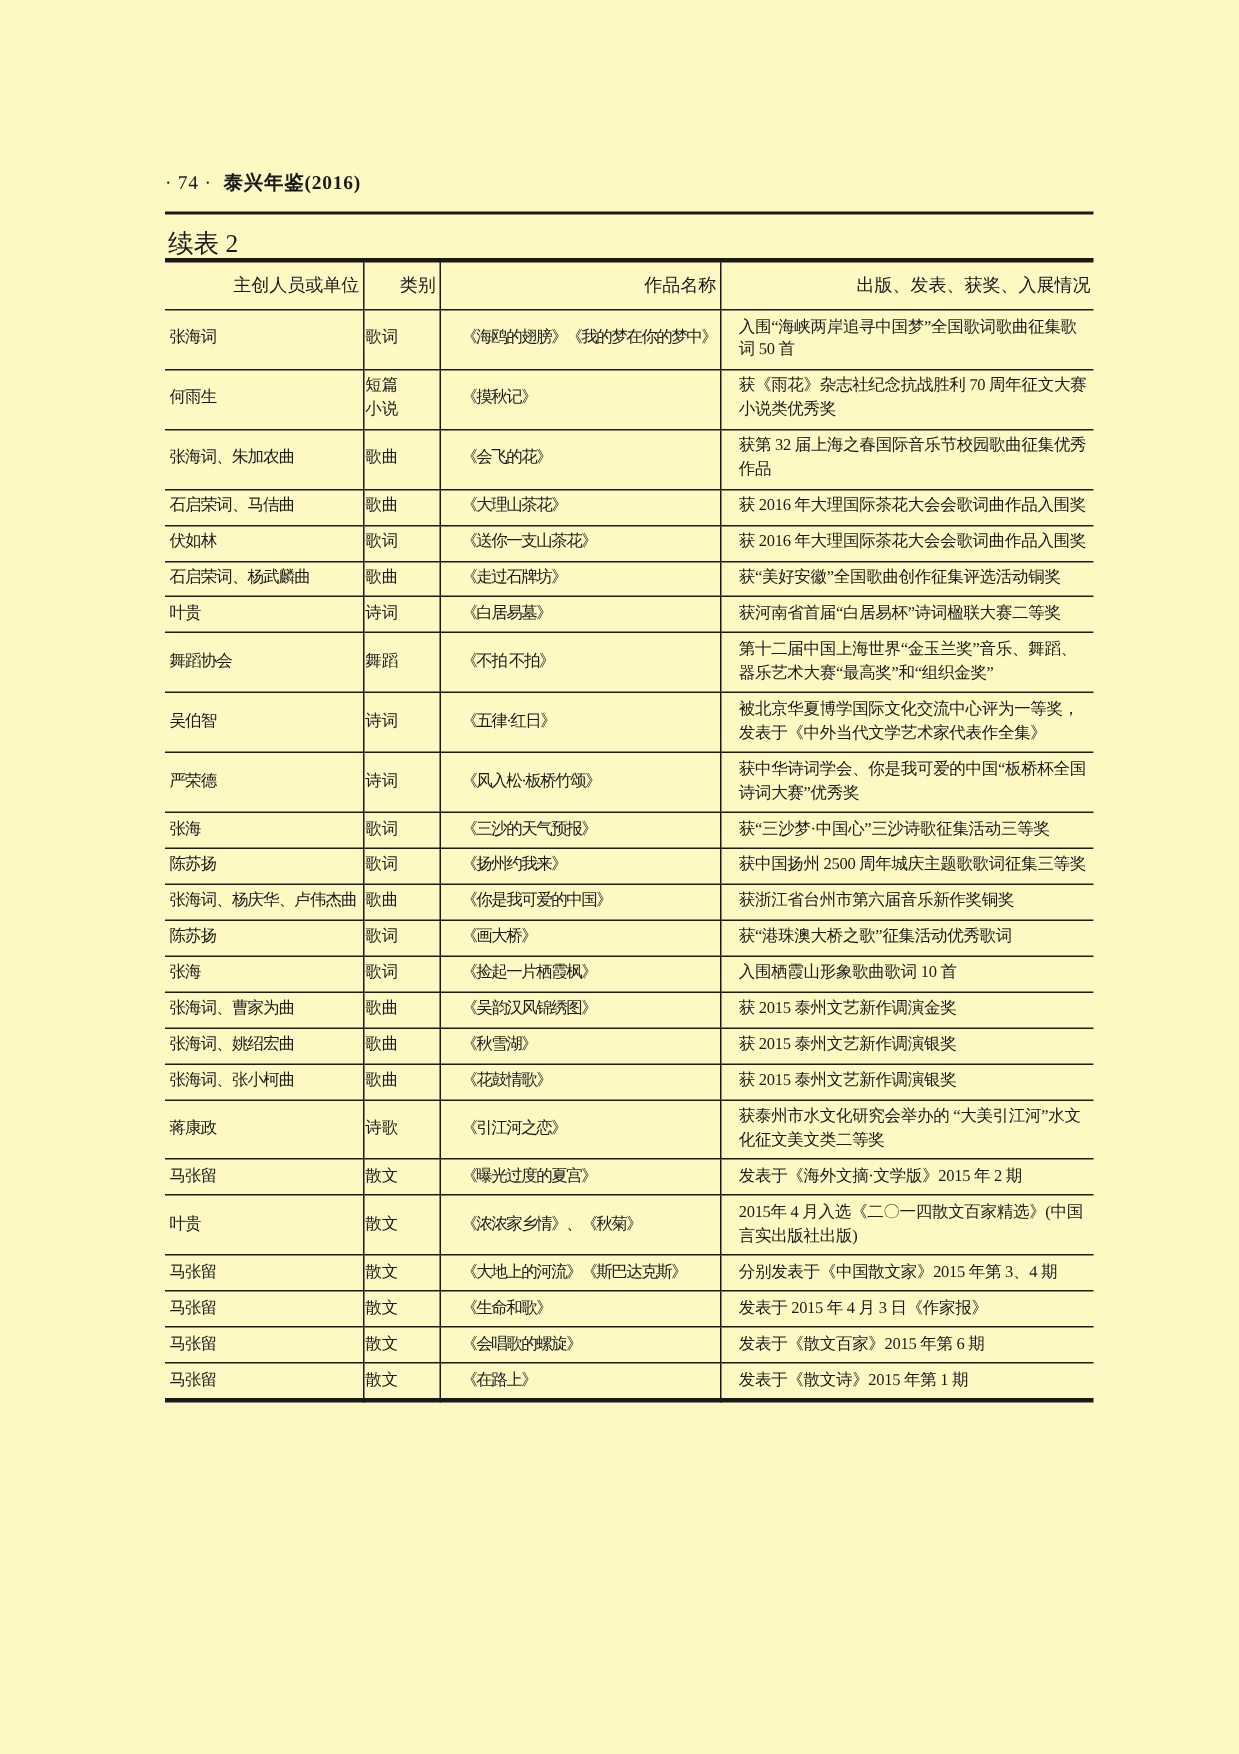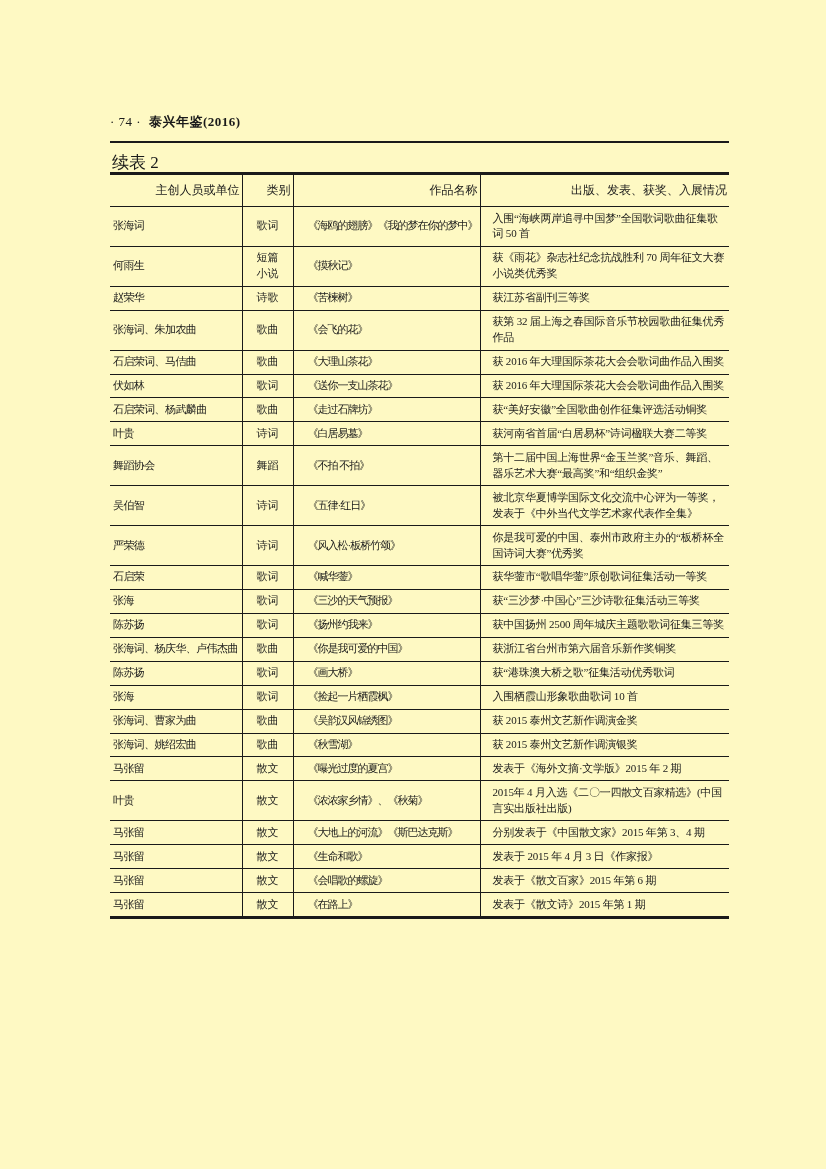--- a/index.html
+++ b/index.html
@@ -78,21 +78,21 @@
   .works-table th:last-child,
   .works-table td:last-child { border-right: none; }
 
   td.cell-creator {
     padding-left: 3px;
     padding-right: 1px;
     letter-spacing: -0.6px;
     white-space: nowrap;
   }
   td.cell-category {
-    text-align: center;
+    text-align: left;
     padding-left: 1px;
     padding-right: 1px;
     white-space: pre-line;
   }
   td.cell-title {
     padding-left: 14px;
     padding-right: 1px;
     letter-spacing: -1px;
   }
   td.cell-status {
@@ -139,26 +139,20 @@
   </tr>
 
   <tr>
     <td class="cell-creator">何雨生</td>
     <td class="cell-category">短篇
 小说</td>
     <td class="cell-title">《摸秋记》</td>
     <td class="cell-status">获《雨花》杂志社纪念抗战胜利 70 周年征文大赛小说类优秀奖</td>
   </tr>
 
-  <tr>
-    <td class="cell-creator">赵荣华</td>
-    <td class="cell-category">诗歌</td>
-    <td class="cell-title">《苦楝树》</td>
-    <td class="cell-status">获江苏省副刊三等奖</td>
-  </tr>
 
   <tr>
     <td class="cell-creator">张海词、朱加农曲</td>
     <td class="cell-category">歌曲</td>
     <td class="cell-title">《会飞的花》</td>
     <td class="cell-status">获第 32 届上海之春国际音乐节校园歌曲征集优秀作品</td>
   </tr>
 
   <tr>
     <td class="cell-creator">石启荣词、马佶曲</td>
@@ -199,29 +193,23 @@
     <td class="cell-creator">吴伯智</td>
     <td class="cell-category">诗词</td>
     <td class="cell-title">《五律·红日》</td>
     <td class="cell-status">被北京华夏博学国际文化交流中心评为一等奖，发表于《中外当代文学艺术家代表作全集》</td>
   </tr>
 
   <tr>
     <td class="cell-creator">严荣德</td>
     <td class="cell-category">诗词</td>
     <td class="cell-title">《风入松·板桥竹颂》</td>
-    <td class="cell-status">你是我可爱的中国、泰州市政府主办的“板桥杯全国诗词大赛”优秀奖</td>
-  </tr>
-
-  <tr>
-    <td class="cell-creator">石启荣</td>
-    <td class="cell-category">歌词</td>
-    <td class="cell-title">《喊华蓥》</td>
-    <td class="cell-status">获华蓥市“歌唱华蓥”原创歌词征集活动一等奖</td>
-  </tr>
+    <td class="cell-status">获中华诗词学会、你是我可爱的中国“板桥杯全国诗词大赛”优秀奖</td>
+  </tr>
+
 
   <tr>
     <td class="cell-creator">张海</td>
     <td class="cell-category">歌词</td>
     <td class="cell-title">《三沙的天气预报》</td>
     <td class="cell-status">获“三沙梦·中国心”三沙诗歌征集活动三等奖</td>
   </tr>
 
   <tr>
     <td class="cell-creator">陈苏扬</td>
@@ -259,21 +247,33 @@
   </tr>
 
 
   <tr>
     <td class="cell-creator">张海词、姚绍宏曲</td>
     <td class="cell-category">歌曲</td>
     <td class="cell-title">《秋雪湖》</td>
     <td class="cell-status">获 2015 泰州文艺新作调演银奖</td>
   </tr>
 
-
+  <tr>
+    <td class="cell-creator">张海词、张小柯曲</td>
+    <td class="cell-category">歌曲</td>
+    <td class="cell-title">《花鼓情歌》</td>
+    <td class="cell-status">获 2015 泰州文艺新作调演银奖</td>
+  </tr>
+
+  <tr>
+    <td class="cell-creator">蒋康政</td>
+    <td class="cell-category">诗歌</td>
+    <td class="cell-title">《引江河之恋》</td>
+    <td class="cell-status">获泰州市水文化研究会举办的 “大美引江河”水文化征文美文类二等奖</td>
+  </tr>
 
   <tr>
     <td class="cell-creator">马张留</td>
     <td class="cell-category">散文</td>
     <td class="cell-title">《曝光过度的夏宫》</td>
     <td class="cell-status">发表于《海外文摘·文学版》2015 年 2 期</td>
   </tr>
 
   <tr>
     <td class="cell-creator">叶贵</td>

